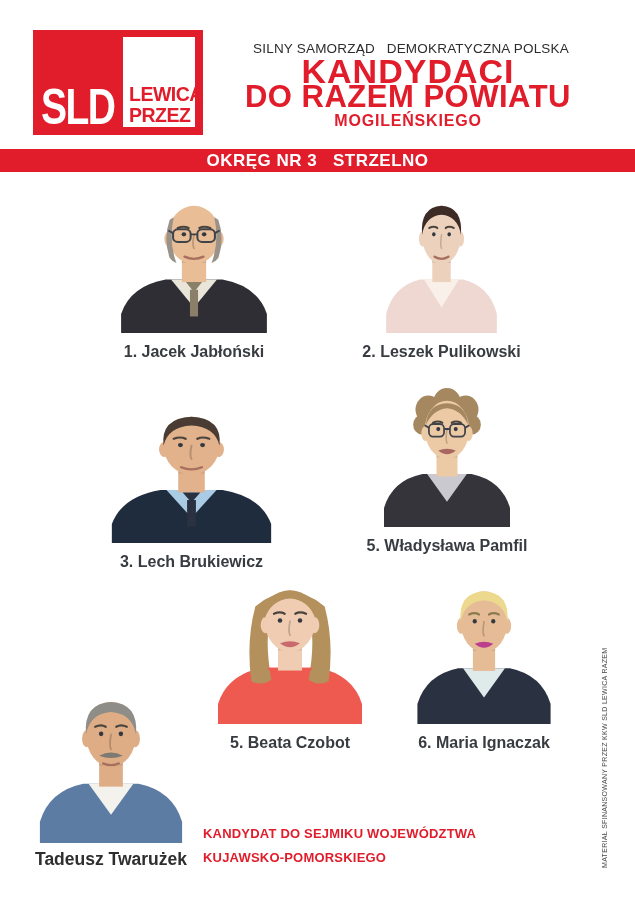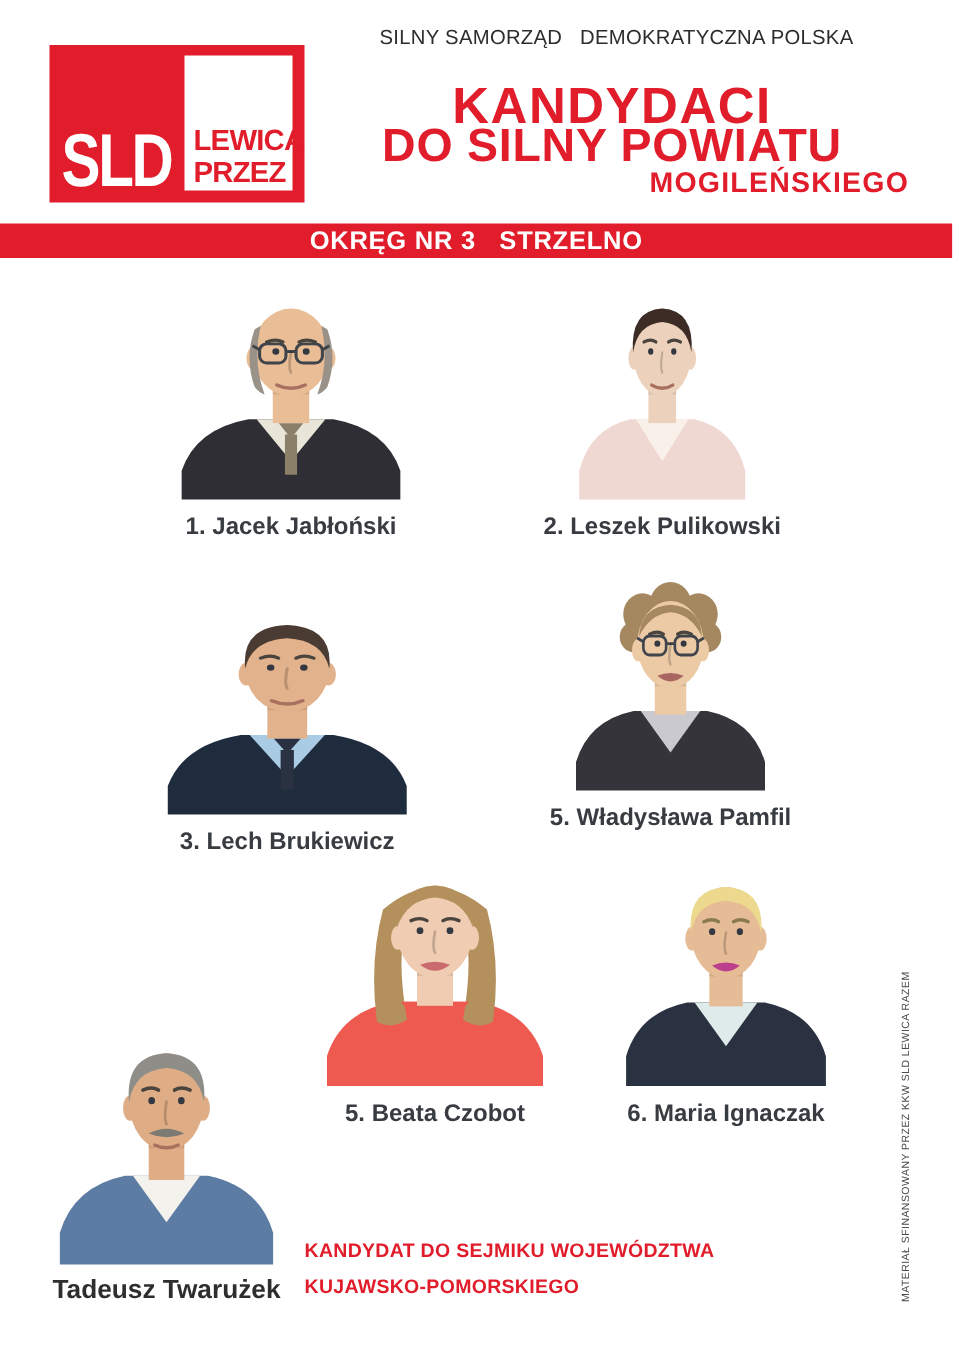--- a/index.html
+++ b/index.html
@@ -9,27 +9,27 @@
     --red:#e11d2b; --name-dark:#383c41; --slogan-dark:#2d2d2d; --note-gray:#4a4a4a;
   }
   
   .logo{position:absolute;left:33px;top:30px;width:170px;height:105px;background:var(--red);}
   .logo-sq{position:absolute;left:90px;top:7px;width:72px;height:90px;background:#fff;}
   .logo-sld{position:absolute;left:8px;bottom:3px;color:#fff;font-weight:700;font-size:50px;
             line-height:1;letter-spacing:-2px;transform:scaleX(.78);transform-origin:left bottom;}
   .logo-lr{position:absolute;left:96px;top:54px;color:var(--red);font-weight:700;
            font-size:19.5px;line-height:20.5px;letter-spacing:-.5px;white-space:nowrap;}
   
-  .slogan{position:absolute;left:228px;top:17px;width:366px;text-align:center;
+  .slogan{position:absolute;left:228px;top:41px;width:366px;text-align:center;
           font-size:13.5px;letter-spacing:.2px;color:var(--slogan-dark);white-space:pre;}
   .t1,.t2,.t3{position:absolute;left:210px;width:396px;text-align:center;
           font-weight:700;color:var(--red);white-space:pre;}
   .t1{top:52px;font-size:34px;letter-spacing:1px;}
   .t2{top:79px;font-size:31px;letter-spacing:.5px;}
-  .t3{top:112px;font-size:19px;letter-spacing:.8px;text-align:right;}
+  .t3{top:112px;font-size:16px;letter-spacing:.8px;}
   .banner{position:absolute;left:0;top:149px;width:635px;height:23px;background:var(--red);
           color:#fff;font-weight:700;font-size:17px;line-height:23px;text-align:center;
           letter-spacing:.5px;white-space:pre;}
   
   .card{position:absolute;}
   .card svg{position:absolute;left:0;top:0;width:100%;height:100%;display:block;}
   .name{position:absolute;top:100%;left:50%;transform:translateX(-50%);margin-top:10px;
         font-weight:700;font-size:16px;color:var(--name-dark);white-space:nowrap;}
   .c1{left:113px;top:193px;width:162px;height:140px;}
   .c2{left:380px;top:193px;width:123px;height:140px;}
@@ -57,21 +57,21 @@
     <div class="logo-sq"></div>
     <div class="logo-sld">SLD</div>
     <div class="logo-lr">
       <div>LEWICA</div>
       <div>PRZEZ</div>
     </div>
   </div>
 
   <div class="slogan">SILNY SAMORZĄD   DEMOKRATYCZNA POLSKA</div>
   <div class="t1">KANDYDACI</div>
-  <div class="t2">DO SILNY POWIATU</div>
+  <div class="t2">DO RAZEM POWIATU</div>
   <div class="t3">MOGILEŃSKIEGO</div>
 
   <div class="banner">OKRĘG NR 3   STRZELNO</div>
 
   <div id="candidates">
   <div class="card c1">
     <svg viewBox="0 0 120 110" preserveAspectRatio="none" xmlns="http://www.w3.org/2000/svg">
           <path d="M6,112 L6,95 Q13,73 39,68 L81,68 Q107,73 114,95 L114,112 Z" fill="#2e2e34"></path>
           <path d="M43,68 L60,90 L77,68 Z" fill="#e9e5d8"></path>
           <rect x="51" y="48" width="18" height="22" fill="#e9bd96"></rect>

